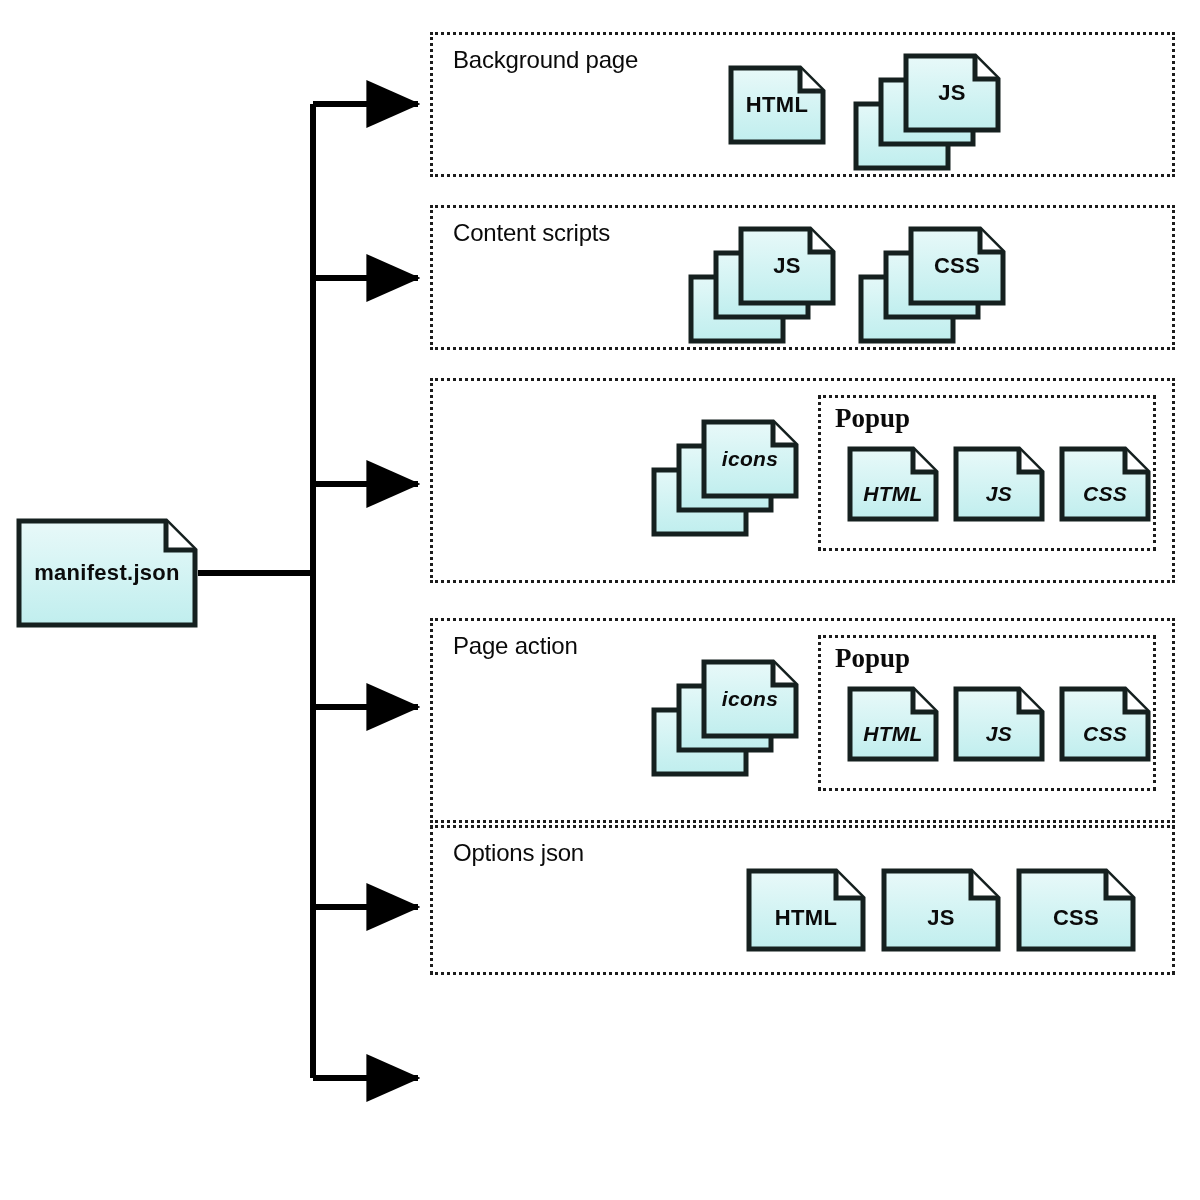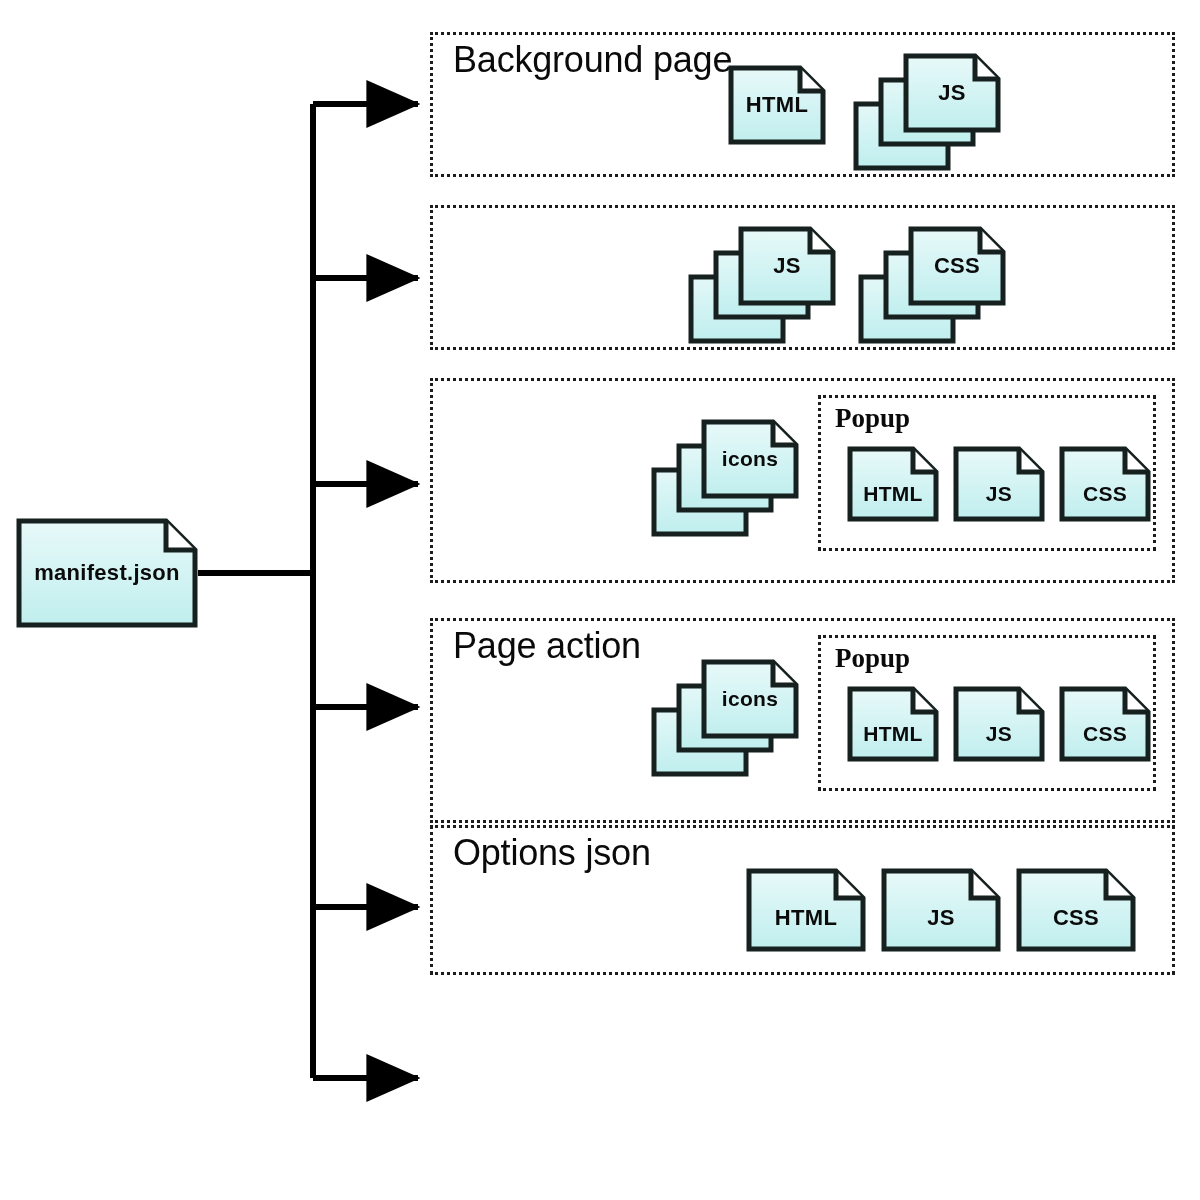--- a/index.html
+++ b/index.html
@@ -46,21 +46,21 @@
     left: 430px;
     width: 745px;
     border: 3px dotted #1c1c1c;
     box-sizing: border-box;
     background: #ffffff;
   }
   .section-title {
     position: absolute;
     left: 20px;
     top: 6px;
-    font-size: 36px;
+    font-size: 24px;
     line-height: 38px;
     color: #0a0a0a;
     white-space: nowrap;
     letter-spacing: -0.2px;
   }
 
   
   .popup-box {
     position: absolute;
     border: 3px dotted #1c1c1c;
@@ -92,21 +92,21 @@
     height: 100%;
     display: flex;
     align-items: center;
     justify-content: center;
     font-family: "Liberation Sans", sans-serif;
     font-weight: bold;
     color: #0b0b0b;
     pointer-events: none;
     letter-spacing: 0.3px;
   }
-  .doc-label.small { font-size: 21px; }
+  .doc-label.small { font-size: 21px; font-style: italic; }
   .doc-label.med   { font-size: 22px; }
   .doc-label.root  { font-size: 22px; }
   .doc-label.dots  { font-size: 26px; letter-spacing: 2px; }
 
   .stack { position: absolute; }
   .stack .doc { position: absolute; }
 </style>
 </head>
 <body>
 
@@ -173,20 +173,21 @@
         <svg width="98" height="80" viewBox="0 0 98 80">
           <path d="M3,3 L72,3 L95,26 L95,77 L3,77 Z" fill="url(#docgrad)" stroke="#15201f" stroke-width="5" stroke-linejoin="miter"></path>
           <path d="M72,3 L72,26 L95,26" fill="#ffffff" stroke="#15201f" stroke-width="5" stroke-linejoin="miter"></path>
         </svg>
         <div class="doc-label med" style="padding-right:10px;">JS</div>
       </div>
     </div>
   </div>
 
   <div class="section" style="top:205px; height:145px;">
+    <div class="section-title">Content scripts</div>
 
     <div class="stack" style="left:255px; top:18px; width:148px; height:115px;">
       <div class="doc" style="left:0px; top:48px;">
         <svg width="98" height="70" viewBox="0 0 98 70">
           <path d="M3,3 L95,3 L95,67 L3,67 Z" fill="url(#docgradback)" stroke="#15201f" stroke-width="5" stroke-linejoin="miter"></path>
         </svg>
       </div>
       <div class="doc" style="left:25px; top:24px;">
         <svg width="98" height="70" viewBox="0 0 98 70">
           <path d="M3,3 L95,3 L95,67 L3,67 Z" fill="url(#docgradback)" stroke="#15201f" stroke-width="5" stroke-linejoin="miter"></path>

